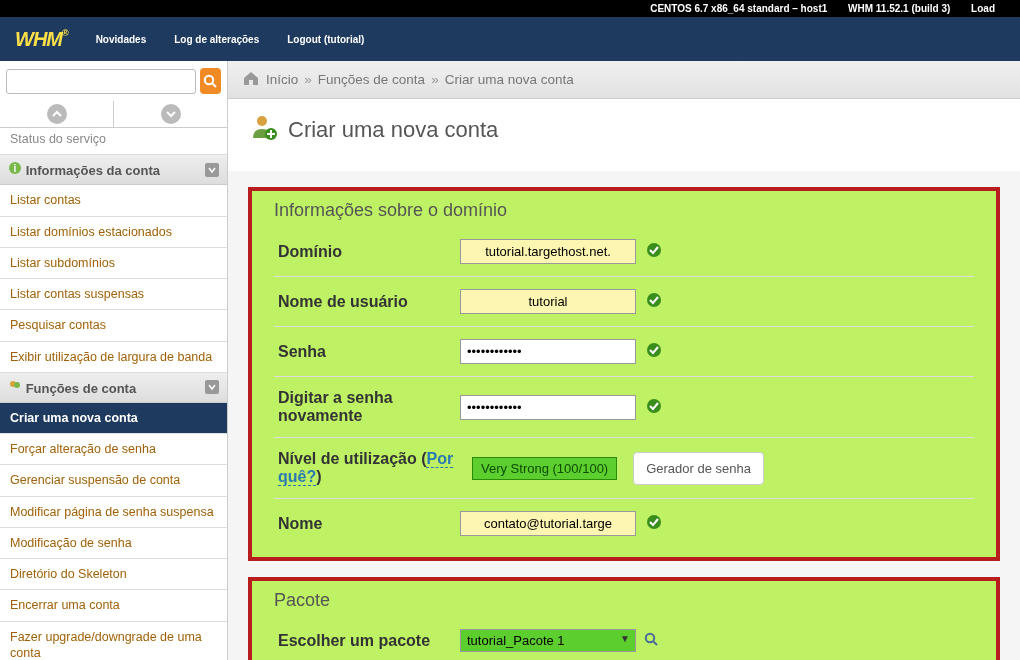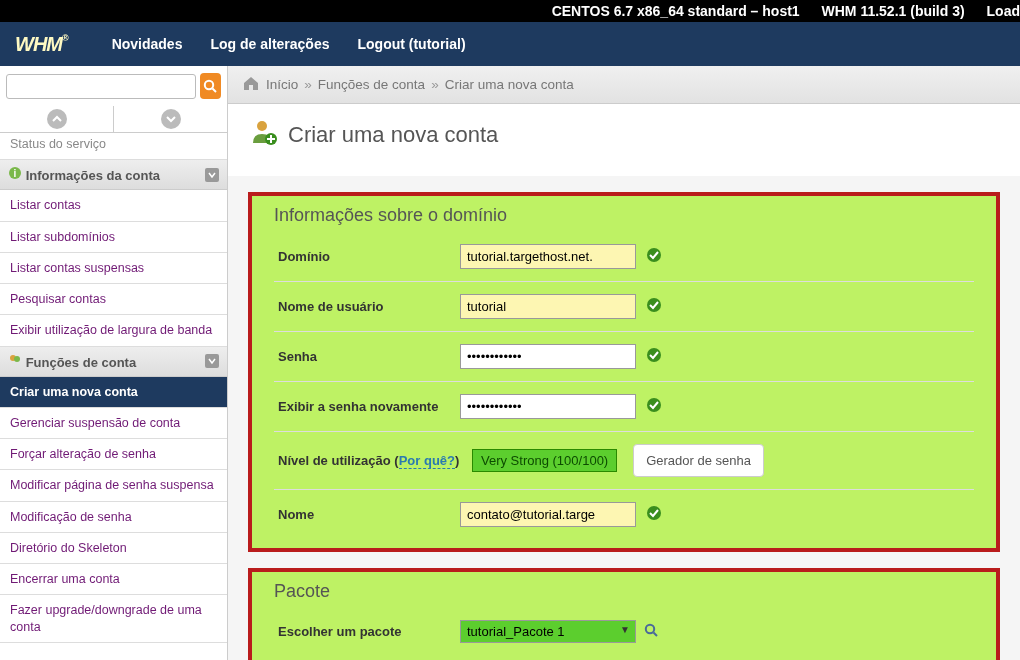--- a/index.html
+++ b/index.html
@@ -1,57 +1,57 @@
 <!DOCTYPE html>
 <html><head>
 <meta charset="utf-8">
 <style>
 * { margin: 0; padding: 0; box-sizing: border-box; }
 body { font-family: Arial, Helvetica, sans-serif; font-size: 13px; background: #fff; overflow: hidden; }
-.topbar { background: #000; color: #fff; font-weight: bold; font-size: 14px; padding: 3px 0; text-align: right; }
+.topbar { background: #000; color: #fff; font-weight: bold; font-size: 10px; padding: 3px 25px; text-align: right; }
 .topbar span { margin-left: 18px; }
 .navbar { background: #1e3a5f; height: 44px; display: flex; align-items: center; padding: 0 15px; }
-.logo { color: #fef9c3; font-weight: 900; font-size: 20px; font-style: italic; letter-spacing: -1px; margin-right: 44px; position: relative; }
+.logo { color: #fde047; font-weight: 900; font-size: 20px; font-style: italic; letter-spacing: -1px; margin-right: 28px; position: relative; }
 .logo sup { font-size: 9px; font-style: normal; vertical-align: top; }
-.navbar a { color: #fff; text-decoration: none; font-weight: bold; font-size: 14px; margin-right: 28px; cursor: pointer; }
+.navbar a { color: #fff; text-decoration: none; font-weight: bold; font-size: 10px; margin-right: 28px; cursor: pointer; }
 .layout { display: flex; height: 600px; }
 .sidebar { width: 228px; border-right: 1px solid #ccc; display: flex; flex-direction: column; }
 .search-row { padding: 7px 6px; background: #fff; display: flex; align-items: center; }
 .search-input { flex: 1; padding: 4px 6px; border: 1px solid #bbb; border-radius: 3px; font-size: 13px; }
 .search-btn { width: 26px; height: 26px; background: #f08a24; border: none; border-radius: 4px; margin-left: 4px; cursor: pointer; display: flex; align-items: center; justify-content: center; }
 .nav-arrows { display: flex; border-bottom: 1px solid #ccc; }
 .nav-arrows div { flex: 1; text-align: center; padding: 3px 0; cursor: pointer; }
 .nav-arrows div:first-child { border-right: 1px solid #ccc; }
 .arrow-circle { display: inline-flex; width: 20px; height: 20px; background: #bbb; border-radius: 50%; align-items: center; justify-content: center; }
 .menu { flex: 1; overflow-y: auto; position: relative; }
 .menu::-webkit-scrollbar { width: 16px; }
 .menu::-webkit-scrollbar-track { background: #f1f1f1; border-left: 1px solid #ddd; }
 .menu::-webkit-scrollbar-thumb { background: #c1c1c1; border: 1px solid #a0a0a0; }
-.menu-item { padding: 7px 10px; border-bottom: 1px solid #ddd; color: #701a75; cursor: pointer; font-size: 12.5px; line-height: 1.3; }
+.menu-item { padding: 7px 10px; border-bottom: 1px solid #ddd; color: #a16207; cursor: pointer; font-size: 12.5px; line-height: 1.3; }
 .menu-header { background: linear-gradient(#eeeeee, #dddddd); font-weight: bold; color: #555; display: flex; align-items: center; justify-content: space-between; padding: 6px 8px; border-bottom: 1px solid #ccc; cursor: pointer; }
 .menu-header .icon { display: inline-flex; }
 .menu-header .chev { width: 14px; height: 14px; background: #999; border-radius: 2px; display: inline-flex; align-items: center; justify-content: center; }
 .menu-item.active { background: #1e3a5f; color: #fff; font-weight: bold; }
 .menu-item.truncated { color: #888; padding-top: 3px; }
 .content { flex: 1; overflow-y: auto; background: #f5f5f5; }
 .breadcrumb { background: linear-gradient(#f0f0f0, #e2e2e2); border-bottom: 1px solid #ccc; padding: 9px 14px; color: #777; font-size: 13.5px; display: flex; align-items: center; text-align: right; }
 .breadcrumb .home-icon { margin-right: 6px; }
 .breadcrumb a { color: #777; text-decoration: none; cursor: pointer; }
 .breadcrumb .sep { margin: 0 6px; color: #999; }
 .page-body { background: #fff; padding: 14px 22px; }
 .page-title { display: flex; align-items: center; font-size: 22px; color: #555; font-weight: normal; margin-bottom: 10px; }
 .page-title .user-icon { margin-right: 10px; position: relative; }
 .panel { border: 4px solid #b91c1c; padding: 9px 22px; margin: 16px 20px; background: #bef264; }
 .panel h3 { font-size: 18px; color: #555; font-weight: normal; margin-bottom: 6px; }
 .form-row { display: flex; align-items: center; padding: 12px 4px; border-bottom: 1px solid #ddd; }
 .form-row:last-child { border-bottom: none; }
-.form-label { width: 182px; font-weight: bold; color: #333; font-size: 13px; }
+.form-label { width: 182px; font-weight: bold; color: #333; font-size: 16px; }
 .form-label a { color: #2a7ab0; text-decoration: none; border-bottom: 1px dashed #2a7ab0; }
 .form-control { width: 176px; padding: 4px 6px; border: 1px solid #999; font-size: 13px; }
-.form-control.highlight { background: #fdf6b2; }
+.form-control.highlight { background: #fdf6b2; text-align: center; }
 .check-icon { margin-left: 10px; }
 .strength-badge { display: inline-block; background: #5cce2e; border: 1px solid #2a8a00; padding: 3px 8px; color: #0c4b00; font-size: 13px; margin-left: 12px; }
 .gen-btn { margin-left: 16px; padding: 8px 12px; border: 1px solid #ccc; background: #fff; border-radius: 4px; font-size: 13px; color: #555; cursor: pointer; }
 .select { width: 176px; padding: 3px 6px; background: #fdf6b2; border: 1px solid #999; font-size: 13px; -webkit-appearance: none; appearance: none; position: relative; }
 .select-wrap { position: relative; display: inline-block; }
 .select-wrap::after { content: '▼'; position: absolute; right: 6px; top: 4px; font-size: 10px; color: #333; pointer-events: none; }
 .select-wrap .select { background: #5cce2e; color: #000; }
 .mag-icon { margin-left: 8px; cursor: pointer; }
 </style>
 </head>
@@ -102,40 +102,41 @@
                 <text x="7" y="11" font-size="10" text-anchor="middle" fill="#fff" font-weight="bold">i</text>
               </svg>
             </span> <span>Informações da conta</span></span>
         <span class="chev">
             <svg width="8" height="8" viewBox="0 0 8 8">
               <path d="M1 2 L4 6 L7 2" stroke="#fff" stroke-width="1.5" fill="none"></path>
             </svg>
           </span>
       </div>
       <div class="menu-item">Listar contas</div>
+      <div class="menu-item">Listar domínios estacionados</div>
       <div class="menu-item">Listar subdomínios</div>
       <div class="menu-item">Listar contas suspensas</div>
       <div class="menu-item">Pesquisar contas</div>
       <div class="menu-item">Exibir utilização de largura de banda</div>
       <div class="menu-header">
         <span><span class="icon">
               <svg width="14" height="14">
                 <circle cx="5" cy="5" r="3" fill="#d9a23e"></circle>
                 <circle cx="9" cy="6" r="3" fill="#7ab84a"></circle>
               </svg>
             </span> <span>Funções de conta</span></span>
         <span class="chev">
             <svg width="8" height="8" viewBox="0 0 8 8">
               <path d="M1 2 L4 6 L7 2" stroke="#fff" stroke-width="1.5" fill="none"></path>
             </svg>
           </span>
       </div>
       <div class="menu-item active">Criar uma nova conta</div>
+      <div class="menu-item">Forçar alteração de senha</div>
       <div class="menu-item">Gerenciar suspensão de conta</div>
-      <div class="menu-item">Forçar alteração de senha</div>
       <div class="menu-item">Modificar página de senha suspensa</div>
       <div class="menu-item">Modificação de senha</div>
       <div class="menu-item">Diretório do Skeleton</div>
       <div class="menu-item">Encerrar uma conta</div>
       <div class="menu-item">Fazer upgrade/downgrade de uma conta</div>
     </div>
   </div>
 
   <div class="content">
     <div class="breadcrumb">
@@ -181,21 +182,21 @@
       </div>
       <div class="form-row">
         <div class="form-label">Senha</div>
         <input class="form-control" type="text" value="••••••••••••" style="">
         <span class="check-icon"><svg width="16" height="16">
               <circle cx="8" cy="8" r="7" fill="#3a8e1e"></circle>
               <path d="M4 8 L7 11 L12 5" stroke="#fff" stroke-width="2" fill="none"></path>
             </svg></span>
       </div>
       <div class="form-row">
-        <div class="form-label">Exibir a senha novamente</div>
+        <div class="form-label">Digitar a senha novamente</div>
         <input class="form-control" type="text" value="••••••••••••" style="">
         <span class="check-icon"><svg width="16" height="16">
               <circle cx="8" cy="8" r="7" fill="#3a8e1e"></circle>
               <path d="M4 8 L7 11 L12 5" stroke="#fff" stroke-width="2" fill="none"></path>
             </svg></span>
       </div>
       <div class="form-row">
         <div class="form-label"><span>Nível de utilização (</span><a>Por quê?</a><span>)</span></div>
         <span class="strength-badge">Very Strong (100/100)</span>
         <button class="gen-btn">Gerador de senha</button>

